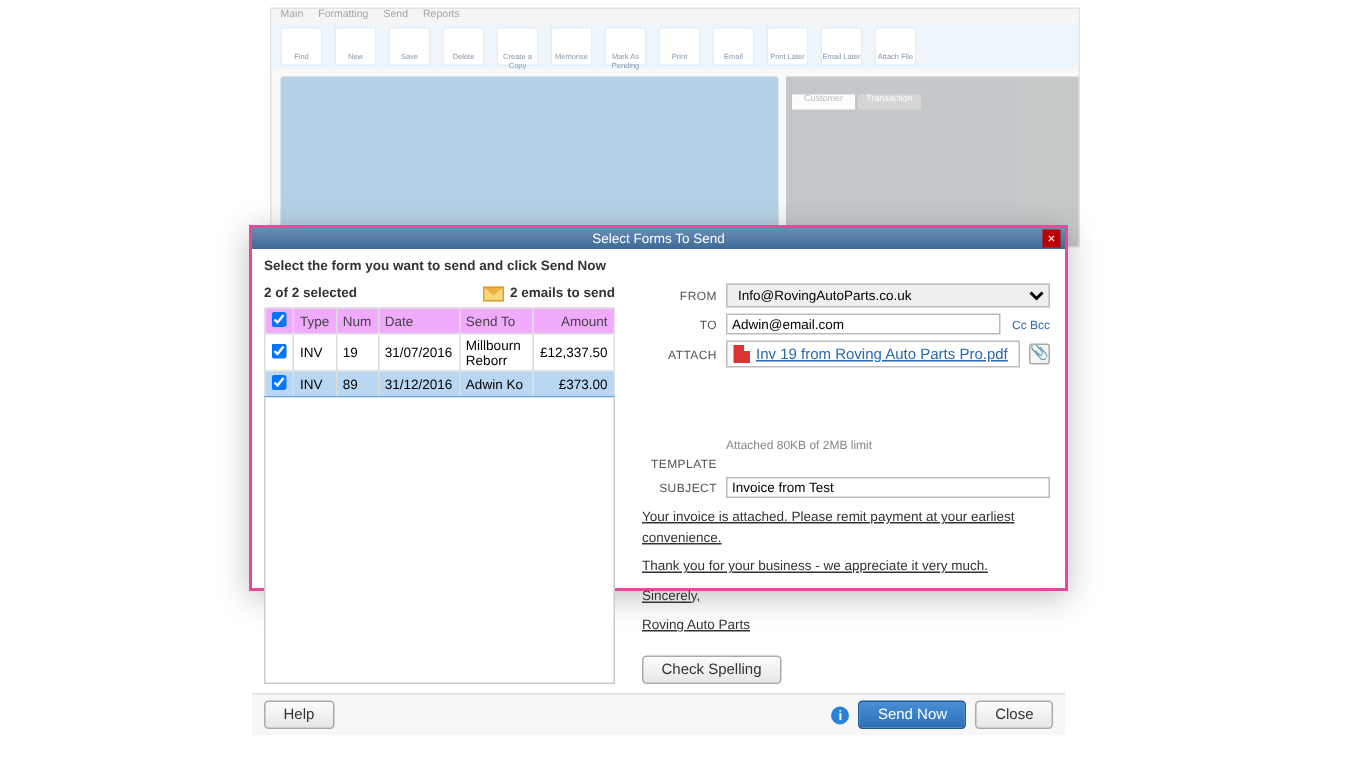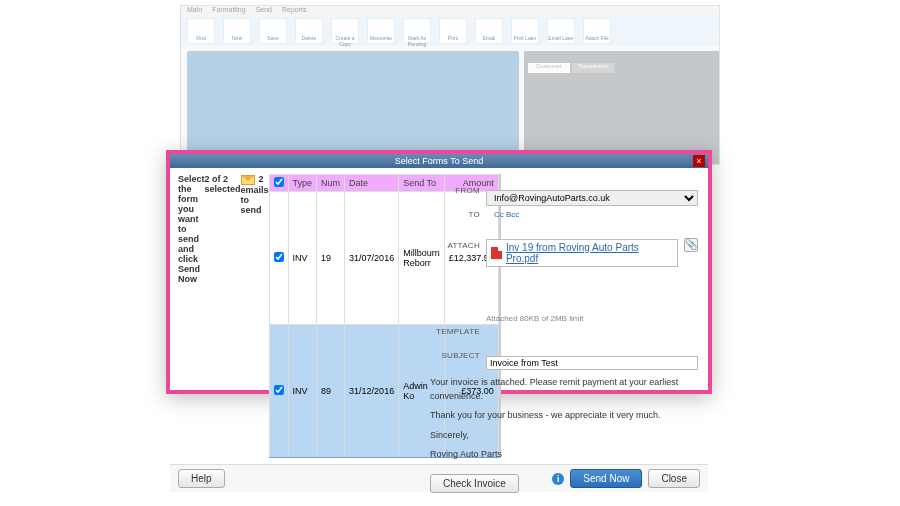--- a/index.html
+++ b/index.html
@@ -10,27 +10,27 @@
   .bg-tabs { position: absolute; top: 0; left: 0; right: 0; height: 10px; background: #eee; font-size: 7px; padding: 0 6px; color: #555; }
   .bg-tabs span { margin-right: 10px; }
   .bg-ribbon { position: absolute; top: 10px; left: 0; right: 0; height: 30px; background: #e3f0f8; display: flex; gap: 8px; padding: 2px 6px; }
   .bg-ribbon .ritem { width: 28px; height: 26px; background: #fff; border: 1px solid #cde3f0; border-radius: 2px; font-size: 5px; color: #246; text-align: center; padding-top: 16px; }
   .bg-blue { position: absolute; top: 45px; left: 6px; right: 200px; bottom: 0; background: #2b7bbd; opacity: 0.6; border-radius: 2px; }
   .bg-side { position: absolute; top: 45px; right: 0; width: 195px; bottom: 0; background: #5a6268; opacity: 0.6; }
   .bg-side .tab { position: absolute; top: 12px; left: 4px; width: 42px; height: 10px; background: #fff; font-size: 6px; text-align:center; color:#333; }
   .bg-side .tab2 { left: 48px; background:#888; color:#fff; }
 
   
-  .dialog { position: absolute; top: 150px; left: 166px; width: 546px; height: 244px; background: #fff; border: 4px solid #ec4899; box-shadow: 0 4px 20px rgba(0,0,0,0.25); font-size: 10px; }
+  .dialog { position: absolute; top: 150px; left: 166px; width: 546px; height: 244px; background: #fff; border: 2px solid #ec4899; box-shadow: 0 4px 20px rgba(0,0,0,0.25); font-size: 10px; }
   .titlebar { height: 14px; background: linear-gradient(#6b8db4, #3d6a97); color: #fff; font-size: 9px; line-height: 14px; text-align: center; position: relative; }
   .titlebar .close { position: absolute; right: 3px; top: 1px; width: 12px; height: 12px; background: #b00; color: #fff; font-size: 9px; line-height: 12px; text-align: center; cursor: pointer; }
 
   .content { display: flex; height: 296px; }
-  .left { width: 250px; padding: 6px 8px 6px 8px; border-right: 0px; display: flex; flex-direction: row; }
-  .right { flex: 1; padding: 6px 10px 6px 10px; display: flex; flex-direction: column; }
+  .left { width: 250px; padding: 6px 8px 6px 8px; border-right: 0px; display: flex; flex-direction: column; }
+  .right { flex: 1; padding: 23px 10px 6px 10px; display: flex; flex-direction: column; }
 
   .instr { font-weight: bold; font-size: 9px; color: #333; margin-bottom: 8px; }
   .counts { display: flex; justify-content: space-between; font-size: 9px; color: #333; margin-bottom: 4px; align-items: flex-start; }
   .envelope-icon { display:inline-block; width:14px; height:10px; border:1px solid #d8a030; background:#ffd77a; position:relative; margin-right:4px; vertical-align:middle;}
   .envelope-icon::after { content:''; position:absolute; top:0; left:0; right:0; height:0; border-left:6px solid transparent; border-right:6px solid transparent; border-top:5px solid #f0b040; }
 
   .tbl { width: 100%; border: 1px solid #ccc; border-collapse: collapse; font-size: 9px; }
   .tbl th, .tbl td { border: 1px solid #ddd; padding: 2px 4px; text-align: left; }
   .tbl th { background: #f0abfc; font-weight: normal; color:#444; }
   .tbl th.amt, .tbl td.amt { text-align: right; }
@@ -38,32 +38,32 @@
   .tbl tr.sel td { border-top:1px solid #6aa0d8; border-bottom:1px solid #6aa0d8; }
   .tbody-scroll { flex:1; background:#fff; border:1px solid #ccc; border-top:none; }
   input[type=checkbox]{ width:10px; height:10px; }
 
   .left-footer { text-align: right; padding-top: 4px; }
   .btn { background: linear-gradient(#fdfdfd,#e6e6e6); border: 1px solid #aaa; padding: 3px 12px; border-radius: 3px; font-size: 10px; cursor: pointer; color:#333; }
   .btn.primary { background: linear-gradient(#4a8fd6,#2b6fb8); color: #fff; border-color:#1e5a96; }
 
   .fld { display: flex; align-items: center; margin-bottom: 4px; }
   .fld label { width: 50px; text-align: right; font-size: 8px; color: #555; text-transform: uppercase; margin-right: 6px; letter-spacing:0.3px; }
-  .fld .val { flex: 1; margin-top: 16px; }
+  .fld .val { flex: 1; }
   .fld input[type=text], .fld select { width: 100%; font-size: 9px; padding: 1px 3px; border: 1px solid #bbb; }
   .attach-box { border:1px solid #bbb; padding:2px 4px; display:flex; align-items:center; gap:4px; background:#fff; }
   .pdf-icon { width:11px; height:12px; background:#d33; display:inline-block; position:relative; }
   .pdf-icon::after{content:''; position:absolute; top:0;right:0;width:4px;height:4px;background:#fff;}
   .paperclip { width:14px; height:14px; border:1px solid #aaa; border-radius:2px; background:#f5f5f5; margin-left:6px; text-align:center; line-height:12px; color:#555; font-size:10px;}
   .attach-meta { font-size: 8px; color: #888; margin-left: 56px; margin-bottom:4px;margin-top:43px; }
   .ccbcc { font-size:8px; color:#2a6ab0; margin-left:8px; white-space:nowrap; }
   .tmpl select{ width:120px; }
 
   .body-text { flex:1; border: 0; font-size: 9px; color: #333; padding: 2px 0; line-height:1.5; }
-  .body-text p { margin-bottom: 6px; }
+  .body-text p { margin-bottom: 6px; text-decoration: underline; }
 
   .right-footer { padding-top:4px; }
 
   .bottom { height: 28px; border-top: 1px solid #ddd; display: flex; align-items: center; padding: 0 8px; gap: 6px; background:#f7f7f7; }
   .bottom .spacer { flex:1; }
   .status { font-size: 9px; color: #333; display:flex; align-items:center; gap:4px;}
   .info-icon { width:12px; height:12px; border-radius:50%; background:#2a82d7; color:#fff; font-size:9px; line-height:12px; text-align:center; font-weight:bold;}
 
 </style>
 </head>
@@ -143,20 +143,21 @@
 
     </div>
 
     <div class="right">
       <div class="fld">
         <label>From</label>
         <select class="val"><option>Info@RovingAutoParts.co.uk</option></select>
       </div>
       <div class="fld">
         <label>To</label>
+        <input type="text" class="val" value="Adwin@email.com" style="">
         <span class="ccbcc">Cc  Bcc</span>
       </div>
       <div class="fld">
         <label>Attach</label>
         <div class="val attach-box">
           <span class="pdf-icon"></span>
           <span style="color:#2a6ab0; text-decoration:underline;">Inv 19 from Roving Auto Parts Pro.pdf</span>
         </div>
         <div class="paperclip">📎</div>
       </div>
@@ -171,21 +172,21 @@
       </div>
 
       <div class="body-text">
         <p>Your invoice is attached.  Please remit payment at your earliest convenience.</p>
         <p>Thank you for your business - we appreciate it very much.</p>
         <p>Sincerely,</p>
         <p>Roving Auto Parts</p>
       </div>
 
       <div class="right-footer">
-        <button class="btn">Check Invoice</button>
+        <button class="btn">Check Spelling</button>
       </div>
     </div>
   </div>
 
   <div class="bottom">
     <button class="btn">Help</button>
     <div class="spacer"></div>
     <div class="status">
       <span class="info-icon">i</span>
     </div>

